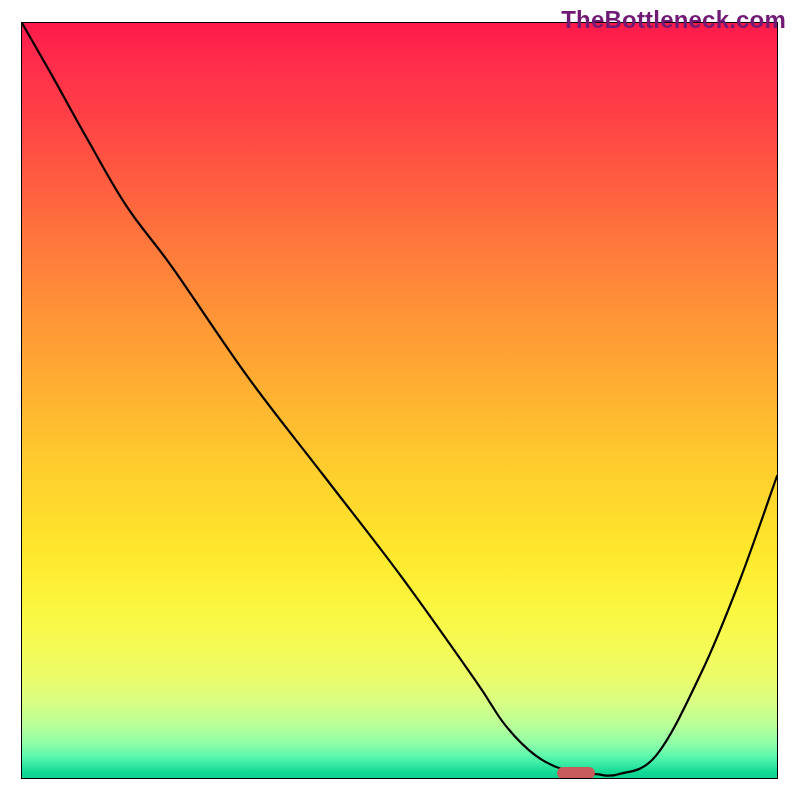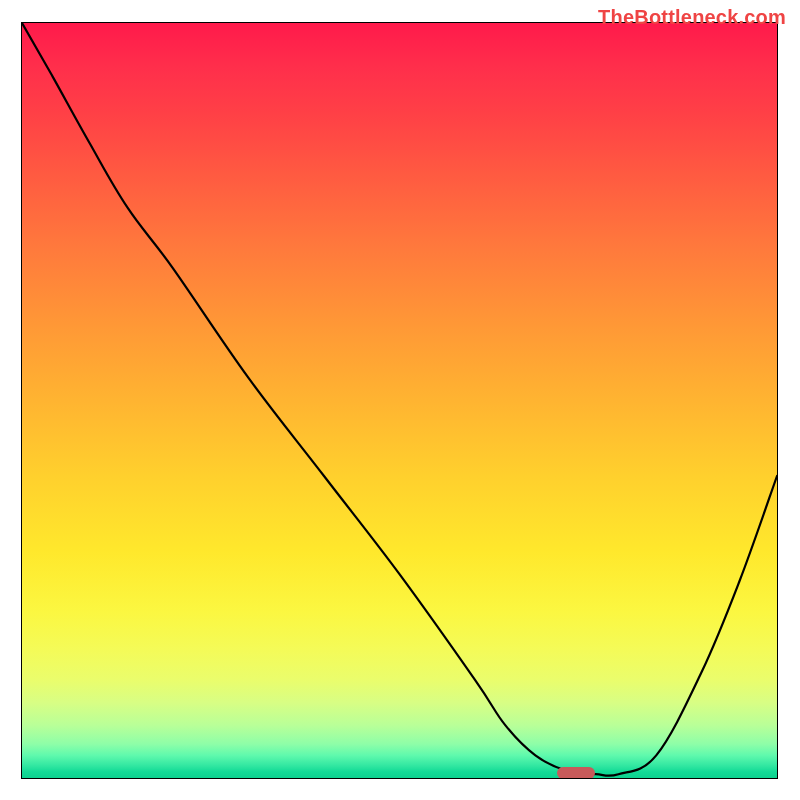--- a/index.html
+++ b/index.html
@@ -12,23 +12,23 @@
   }
   .canvas {
     position: relative;
     width: 800px;
     height: 800px;
   }
   .watermark {
     position: absolute;
     top: 6px;
     right: 14px;
-    font-size: 20px;
+    font-size: 24px;
     font-weight: bold;
-    color: #ef4444;
+    color: #701a75;
     letter-spacing: 0.2px;
     z-index: 20;
     margin-left: 28px;
   }
   .plot-frame {
     position: absolute;
     left: 21px;
     top: 22px;
     width: 757px;
     height: 757px;

